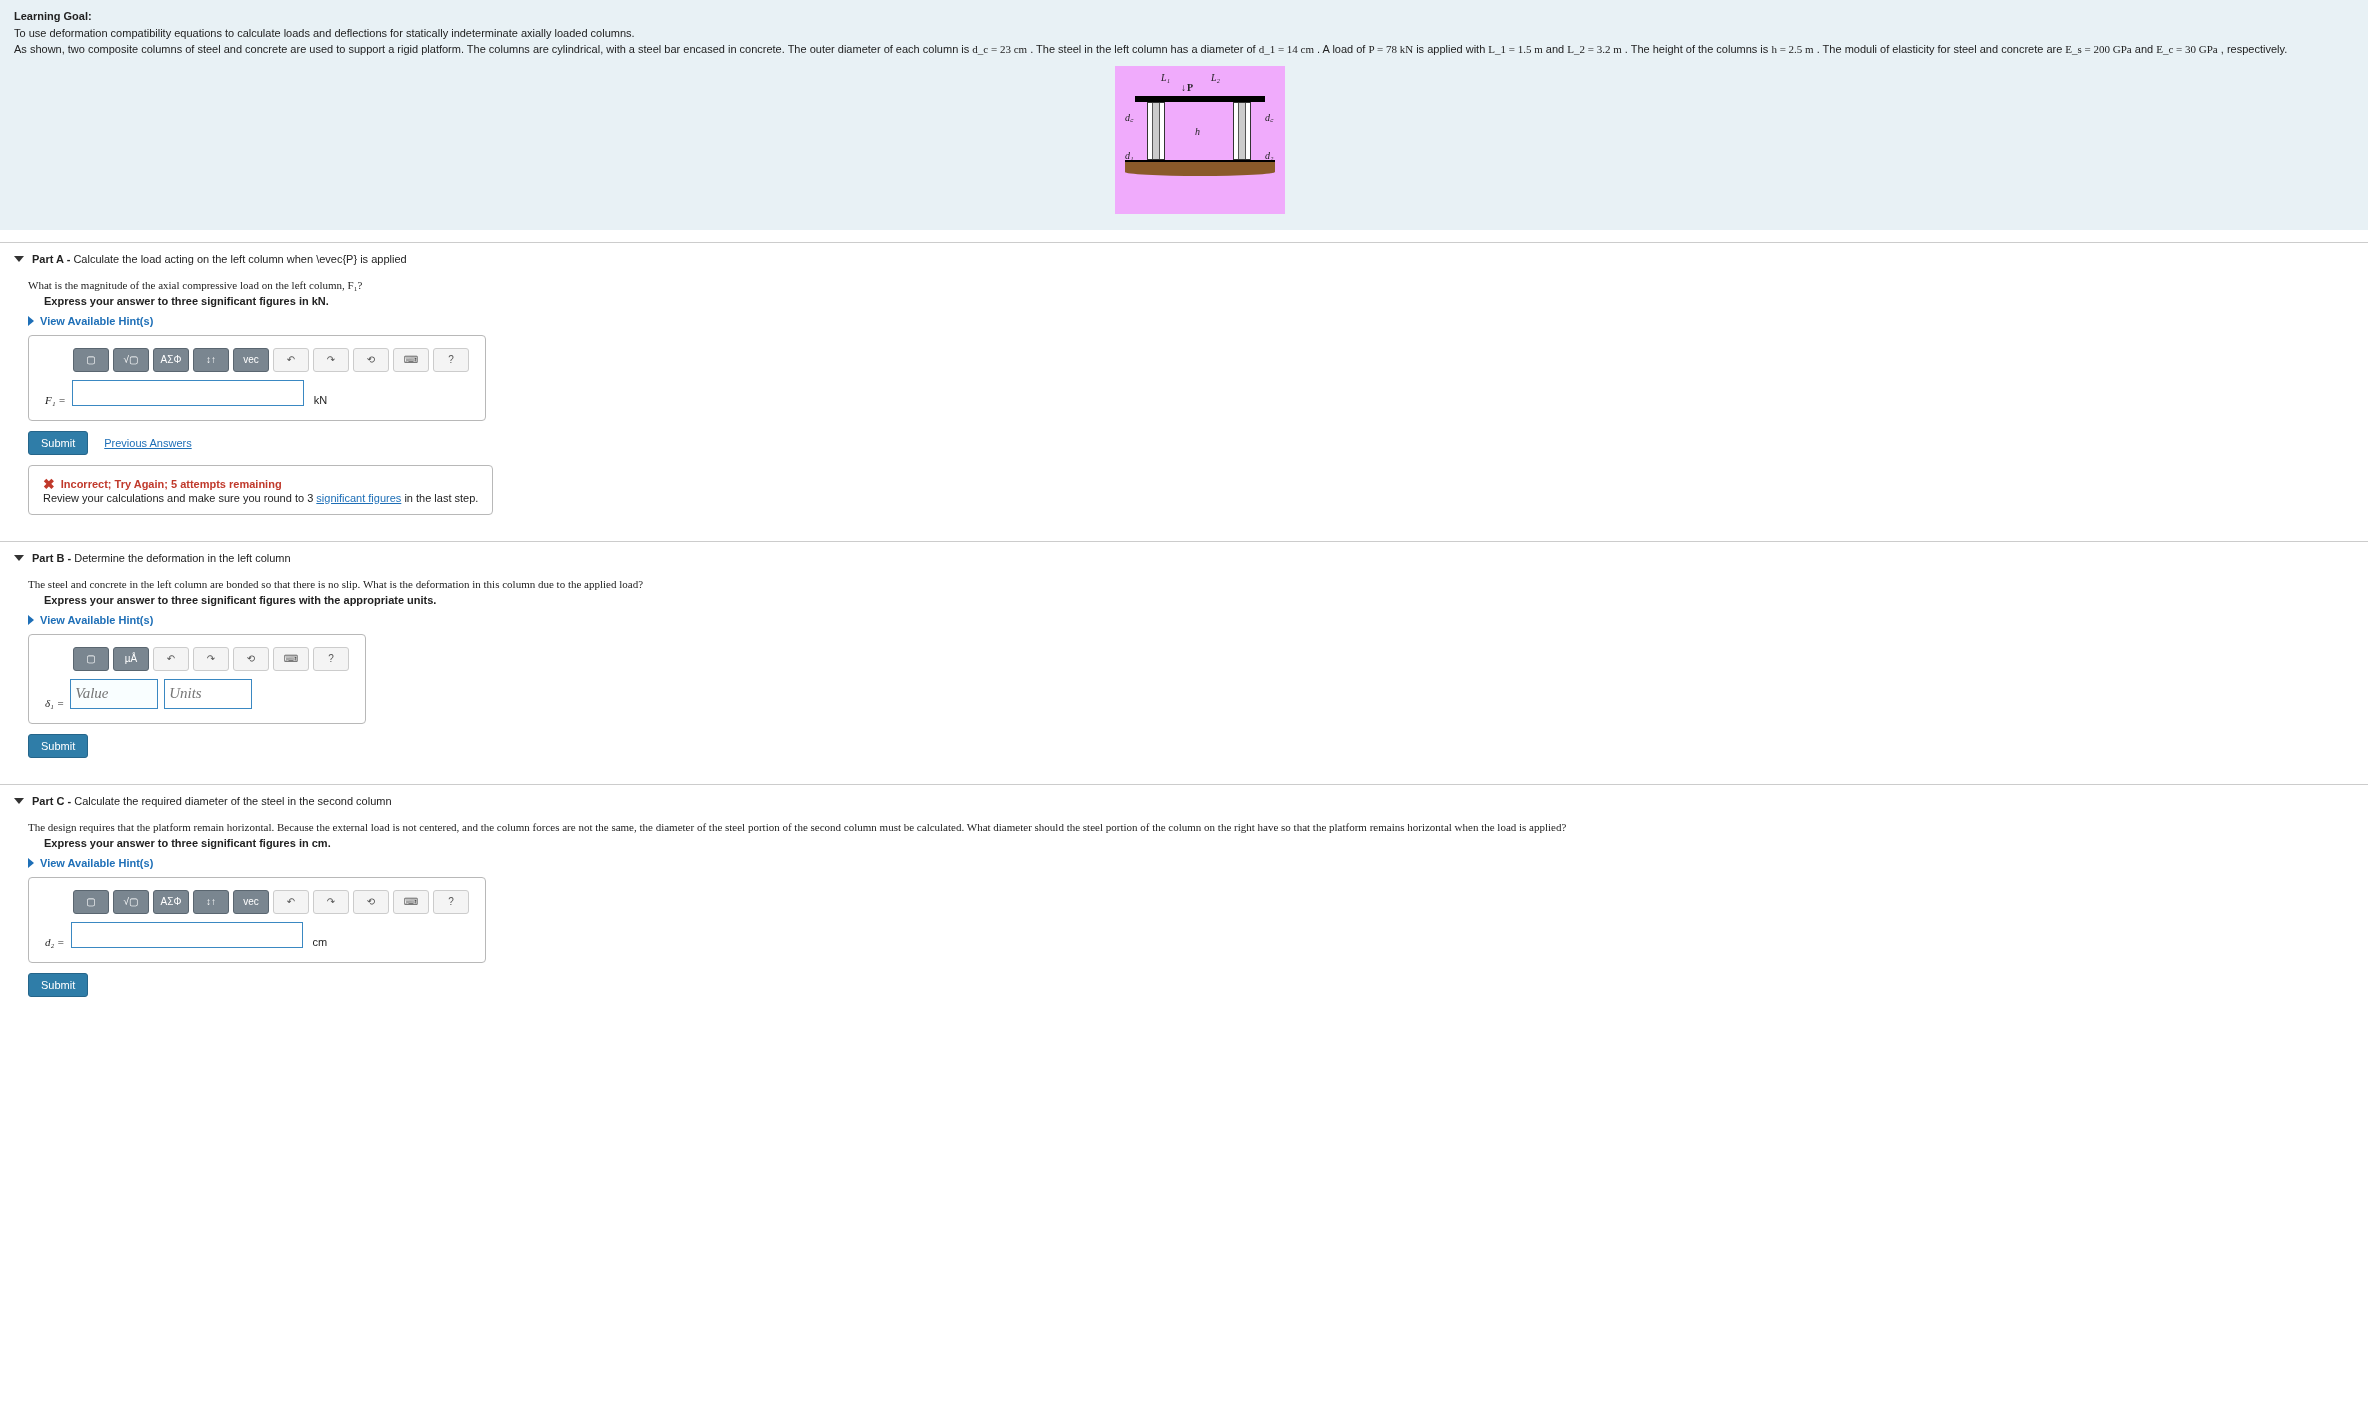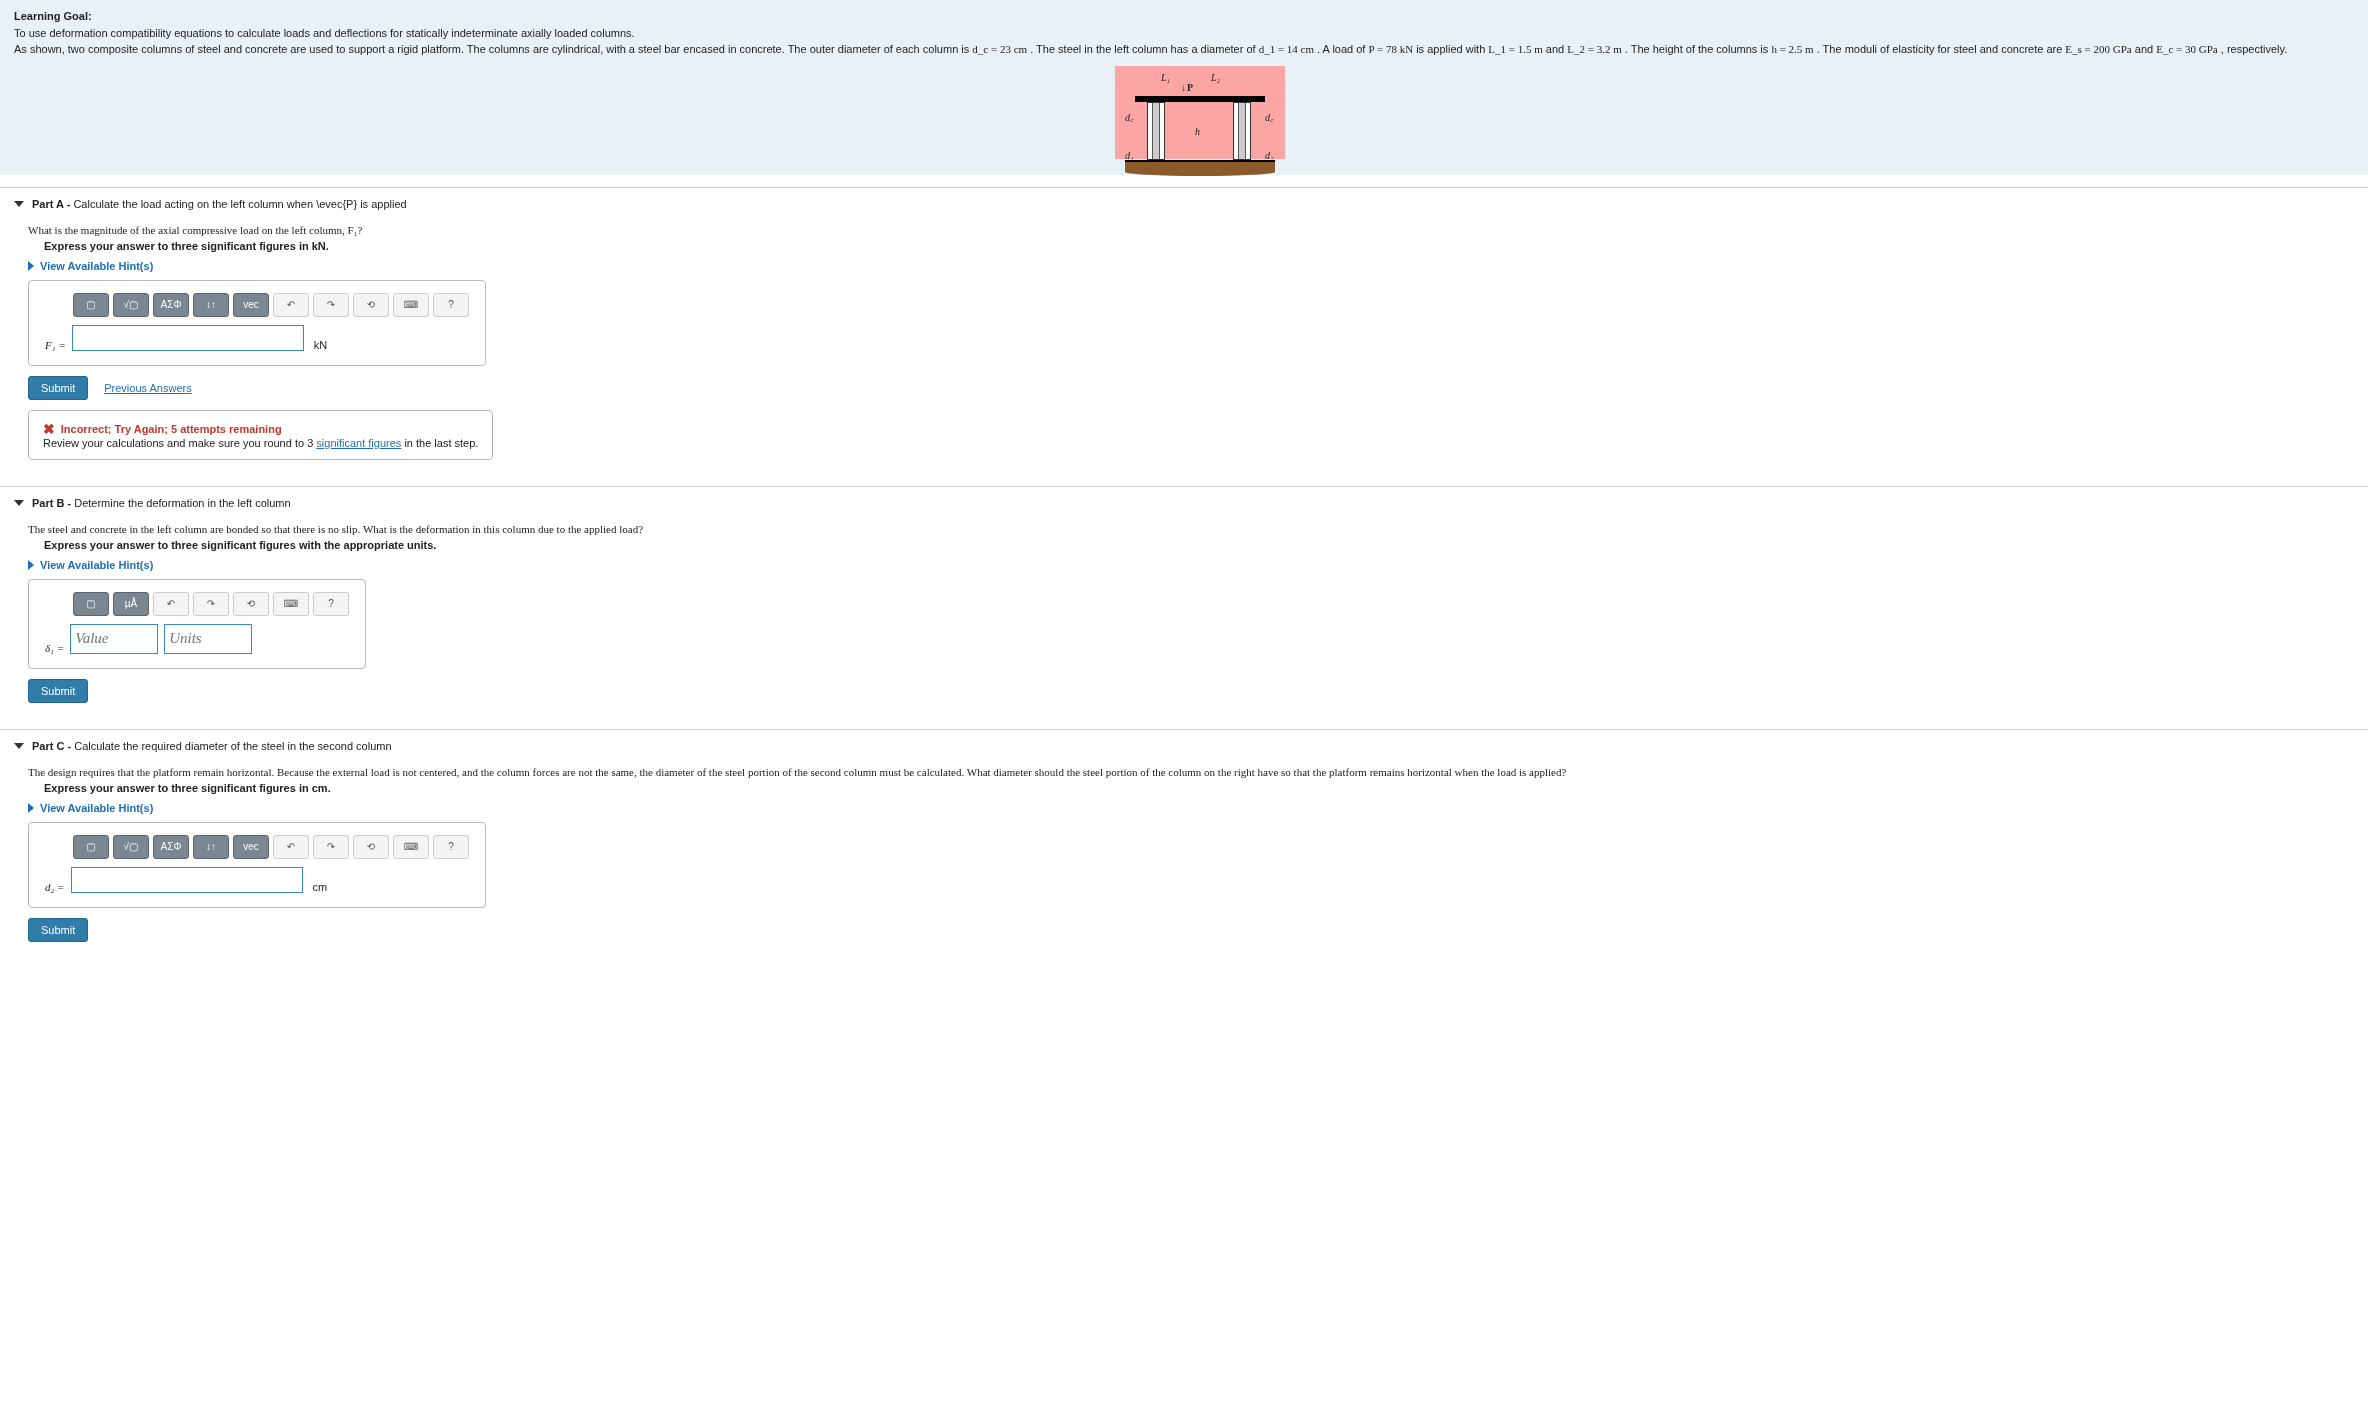--- a/index.html
+++ b/index.html
@@ -16,22 +16,22 @@
   }
   .intro .goal-title{ font-weight:bold; }
   .intro .desc { }
   .figure-wrap{
     display:flex;
     justify-content:center;
     margin-top:8px;
   }
   .figure-box{
     width:170px;
-    height:93px;
-    background:#fca5a5;
+    height:148px;
+    background:#f0abfc;
     position:relative;
     font-family: "Times New Roman", serif;
     font-style:italic;
     font-size:10px;
     margin-left:32px;
   }
   .figure-box .platform{
     position:absolute; top:30px; left:20px; width:130px; height:6px; background:#000;
   }
   .figure-box .col{

